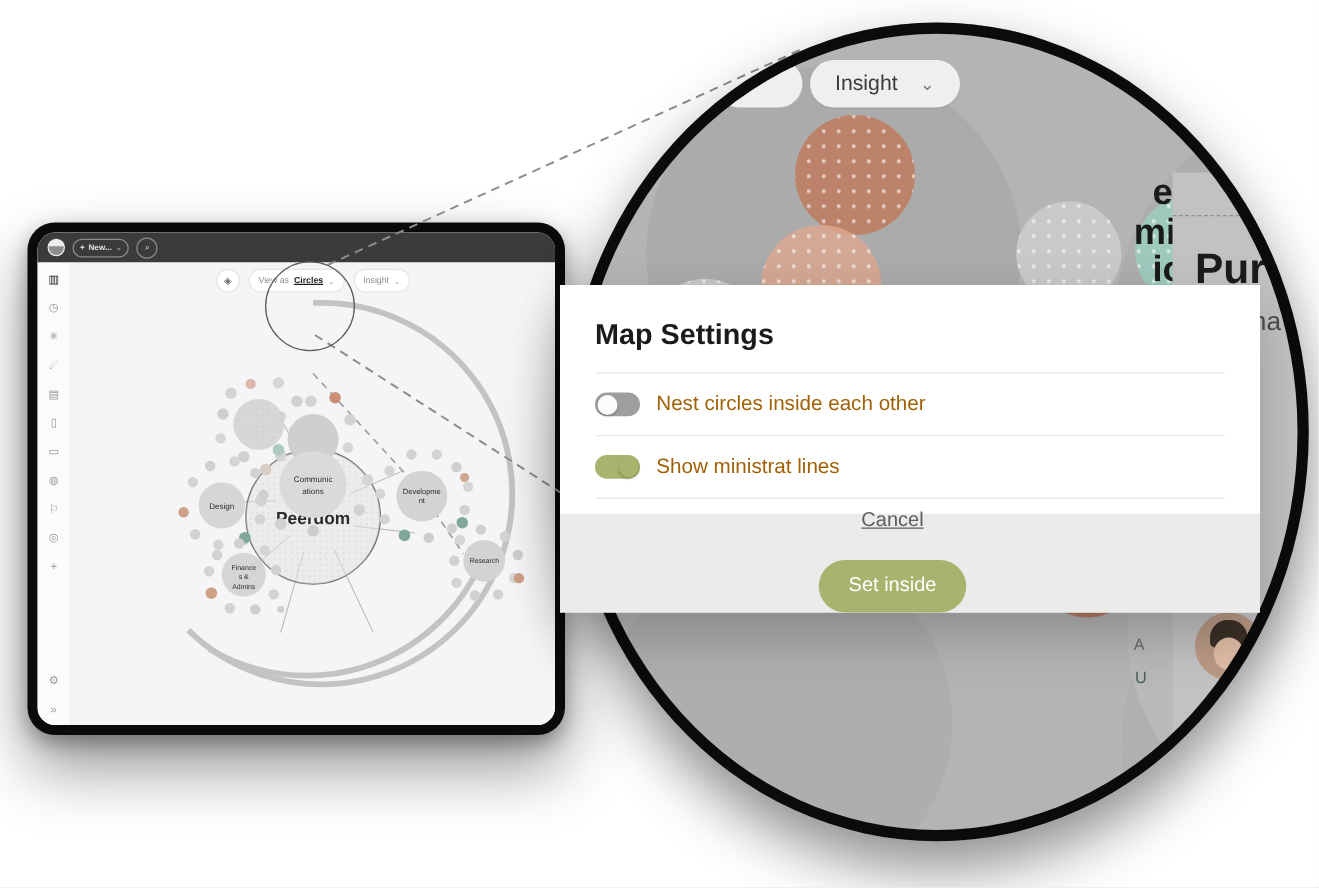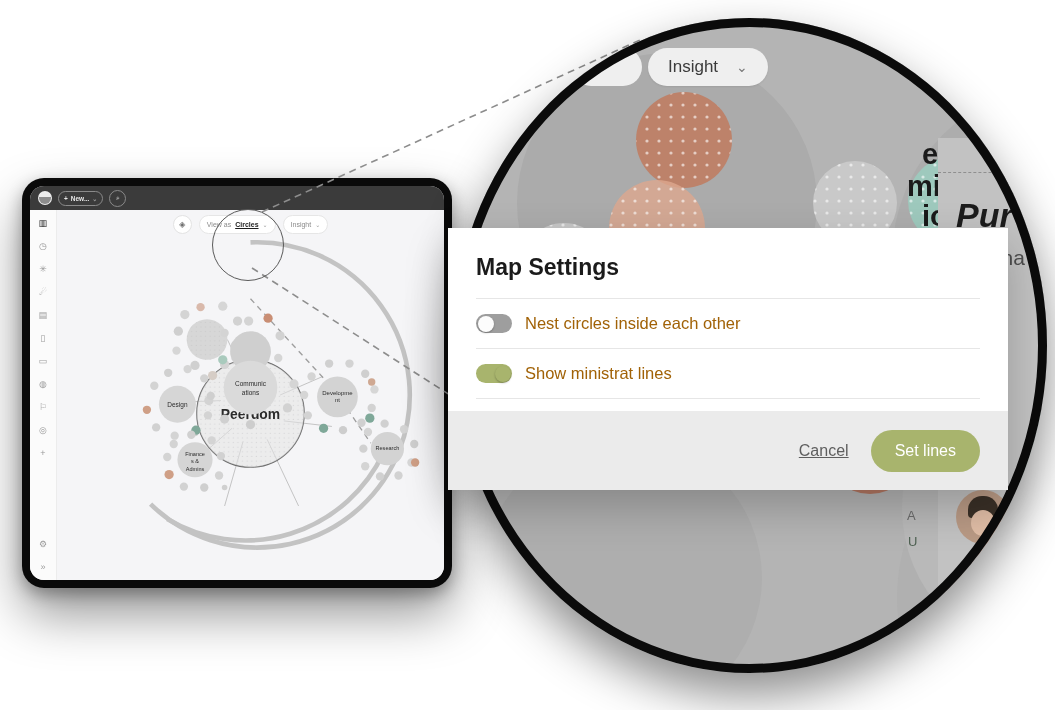--- a/index.html
+++ b/index.html
@@ -53,39 +53,39 @@
     display:flex;align-items:center;gap:18px;padding:0 20px;font-size:17px;color:#3b3b3b;box-shadow:0 1px 2px rgba(0,0,0,.07);}
   .magtool .cvx{font-size:14px;color:#7a7a7a;}
   .magtool-left{position:absolute;left:120px;top:30px;width:70px;height:38px;border-radius:20px;background:#efefef;}
 
   .magzoom{position:absolute;left:0;top:0;width:595px;height:655px;}
   .mlabel{font-family:"Liberation Sans",sans-serif;font-weight:bold;color:#1a1a1a;position:absolute;}
 
   
   #mag-panel{position:absolute;left:486px;top:120px;width:200px;bottom:0;background:#c2c2c2;}
   #mag-panel .dash{position:absolute;left:0;right:0;top:34px;border-top:1.4px dashed #8f8f8f;}
-  .mp-h{position:absolute;font-weight:bold;color:#1c1c1c;font-style:italic;}
+  .mp-h{position:absolute;font-weight:bold;color:#1c1c1c;}
   .mp-t{position:absolute;color:#4d4d4d;}
 
   
   #modal{position:absolute;left:448px;top:228px;width:560px;height:262px;background:#fff;z-index:20;
     box-shadow:0 18px 40px rgba(0,0,0,.22);}
   #modal-body{padding:26px 28px 0 28px;}
   #modal-title{font-size:23px;font-weight:bold;color:#1b1b1b;margin:0 0 17px 0;}
   .mrow{display:flex;align-items:center;gap:13px;padding:15px 0;border-top:1px solid #e6e6e6;}
   .mrow:last-of-type{border-bottom:1px solid #e6e6e6;}
   .toggle{width:36px;height:19px;border-radius:11px;position:relative;flex:none;}
   .toggle.off{background:#9e9e9e;}
   .toggle.on{background:#a8b46d;}
   .knob{position:absolute;top:1.5px;width:16px;height:16px;border-radius:50%;background:#fff;box-shadow:0 1px 2px rgba(0,0,0,.28);}
   .toggle.off .knob{left:1.5px;background:#fcfcfc;}
   .toggle.on .knob{left:18.5px;background:#a8b46d;}
   .mrow span{font-size:16.5px;color:#a16207;}
   #modal-footer{position:absolute;left:0;right:0;bottom:0;height:79px;background:#ebebeb;
-    display:flex;align-items:center;justify-content:flex-end;gap:22px;padding-right:28px;box-sizing:border-box;}
+    display:flex;align-items:center;justify-content:flex-end;gap:22px;padding-right:28px;box-sizing:border-box;flex-direction:column;}
   #cancel-btn{font-size:16px;color:#5e5e5e;text-decoration:underline;cursor:pointer;}
   #set-btn{background:#a8b46d;color:#fff;font-size:16px;border:none;border-radius:21px;padding:12px 24px;cursor:pointer;font-family:"Liberation Sans",sans-serif;}
 </style>
 </head>
 <body>
 
 <div id="stage">
 
   <svg id="leaders">
     <line x1="262" y1="212" x2="640" y2="40" stroke="#8d8d8d" stroke-width="1.6" stroke-dasharray="7,5"></line>
@@ -414,17 +414,17 @@
       <div class="mrow">
         <div class="toggle on">
           <div class="knob"></div>
         </div>
         <span>Show ministrat lines</span>
       </div>
     </div>
 
     <div id="modal-footer">
       <div id="cancel-btn">Cancel</div>
-      <button id="set-btn">Set lines</button>
+      <button id="set-btn">Set inside</button>
     </div>
   </div>
 
 </div>
 
 </body></html>

